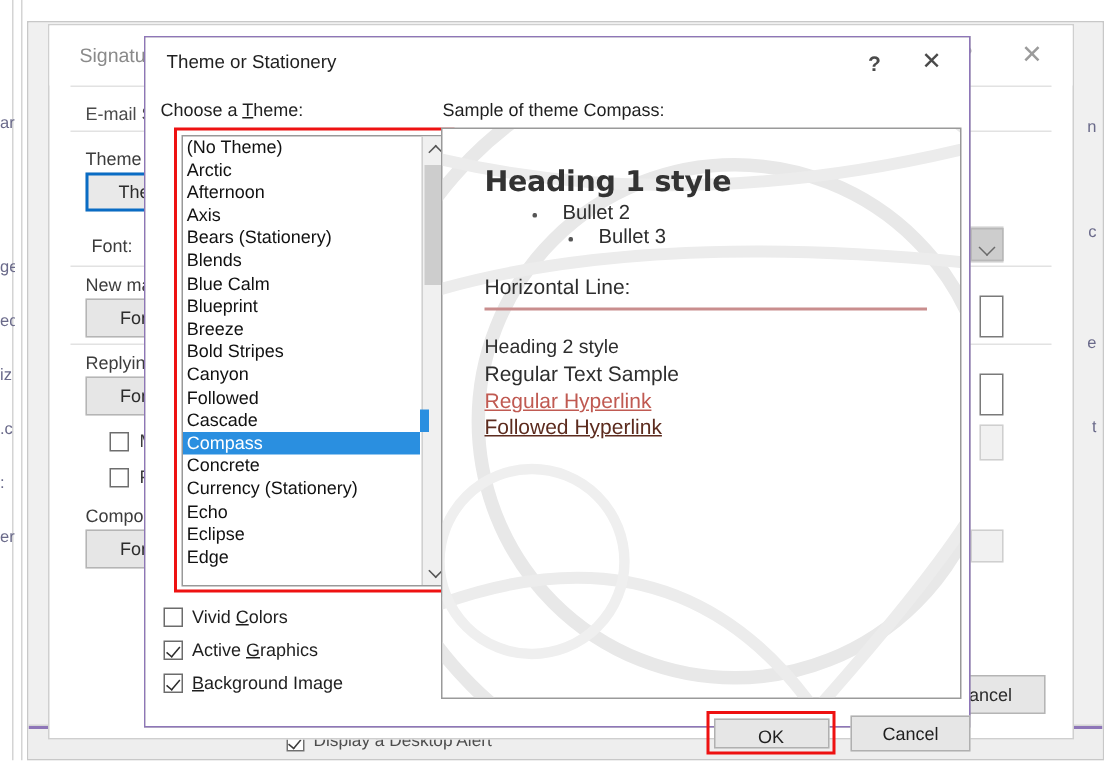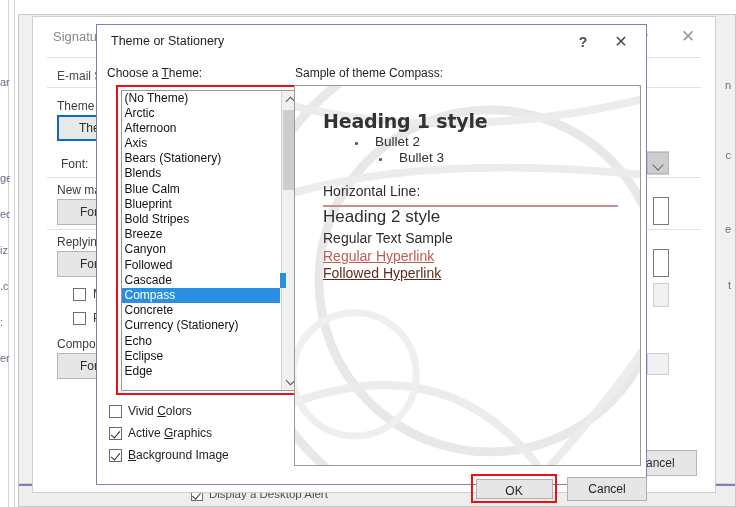--- a/index.html
+++ b/index.html
@@ -507,22 +507,23 @@
     margin-top: 18px;
     white-space: nowrap;
   }
   .pv-hr {
     margin-top: 6px;
     margin-right: 10px;
     height: 2px;
     background: #c98e8e;
   }
   .pv-h2 {
-    font-size: 17px;
+    font-size: 13px;
     color: #2e2e2e;
+    margin-top: 16px;
     white-space: nowrap;
   }
   .pv-regular {
     font-size: 14px;
     color: #2e2e2e;
     margin-top: 3px;
     white-space: nowrap;
   }
   .pv-link {
     font-size: 14px;
@@ -693,22 +694,22 @@
         <div class="theme-list">
           <div class="list-items" id="theme-list-items">
               <div class="list-item">(No Theme)</div>
               <div class="list-item">Arctic</div>
               <div class="list-item">Afternoon</div>
               <div class="list-item">Axis</div>
               <div class="list-item">Bears (Stationery)</div>
               <div class="list-item">Blends</div>
               <div class="list-item">Blue Calm</div>
               <div class="list-item">Blueprint</div>
+              <div class="list-item">Breeze</div>
               <div class="list-item">Bold Stripes</div>
-              <div class="list-item">Breeze</div>
               <div class="list-item">Canyon</div>
               <div class="list-item">Followed</div>
               <div class="list-item">Cascade</div>
               <div class="list-item selected">Compass</div>
               <div class="list-item">Concrete</div>
               <div class="list-item">Currency (Stationery)</div>
               <div class="list-item">Echo</div>
               <div class="list-item">Eclipse</div>
               <div class="list-item">Edge</div>
             </div>

